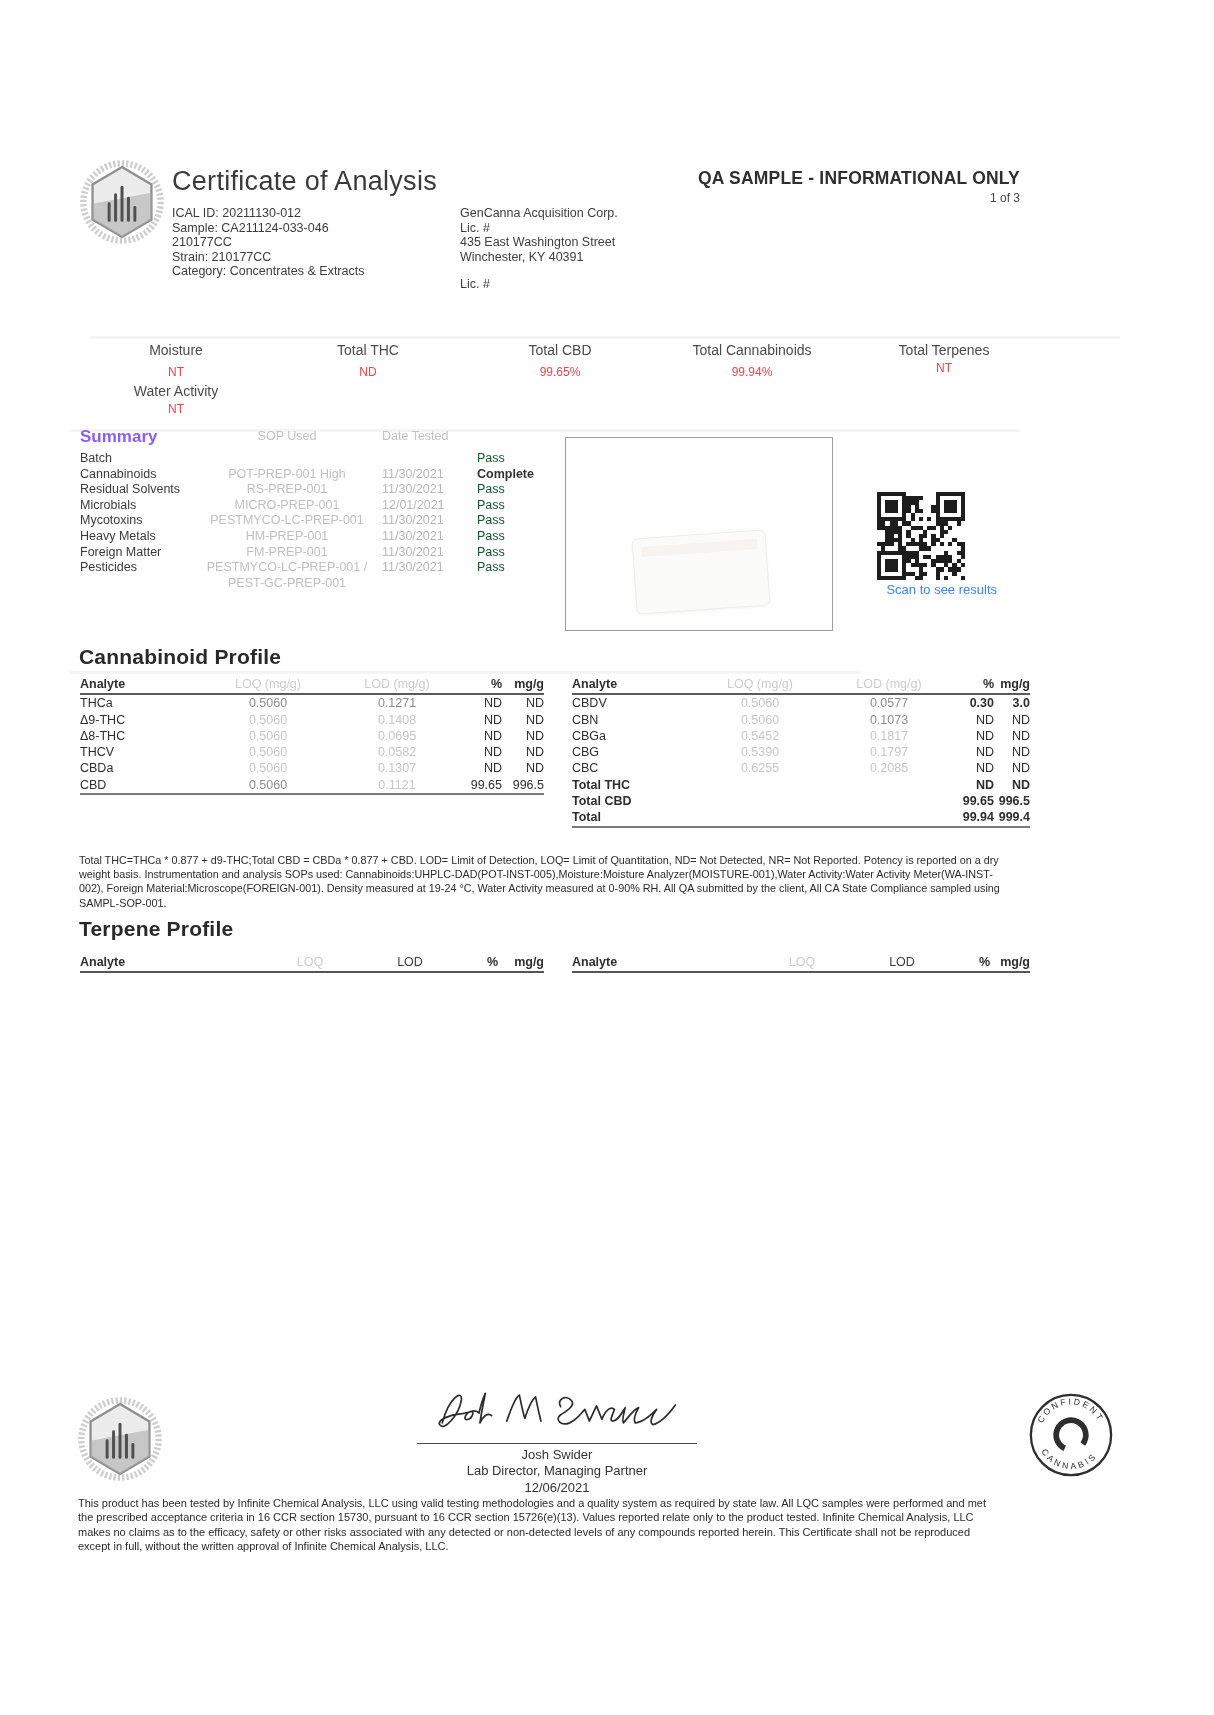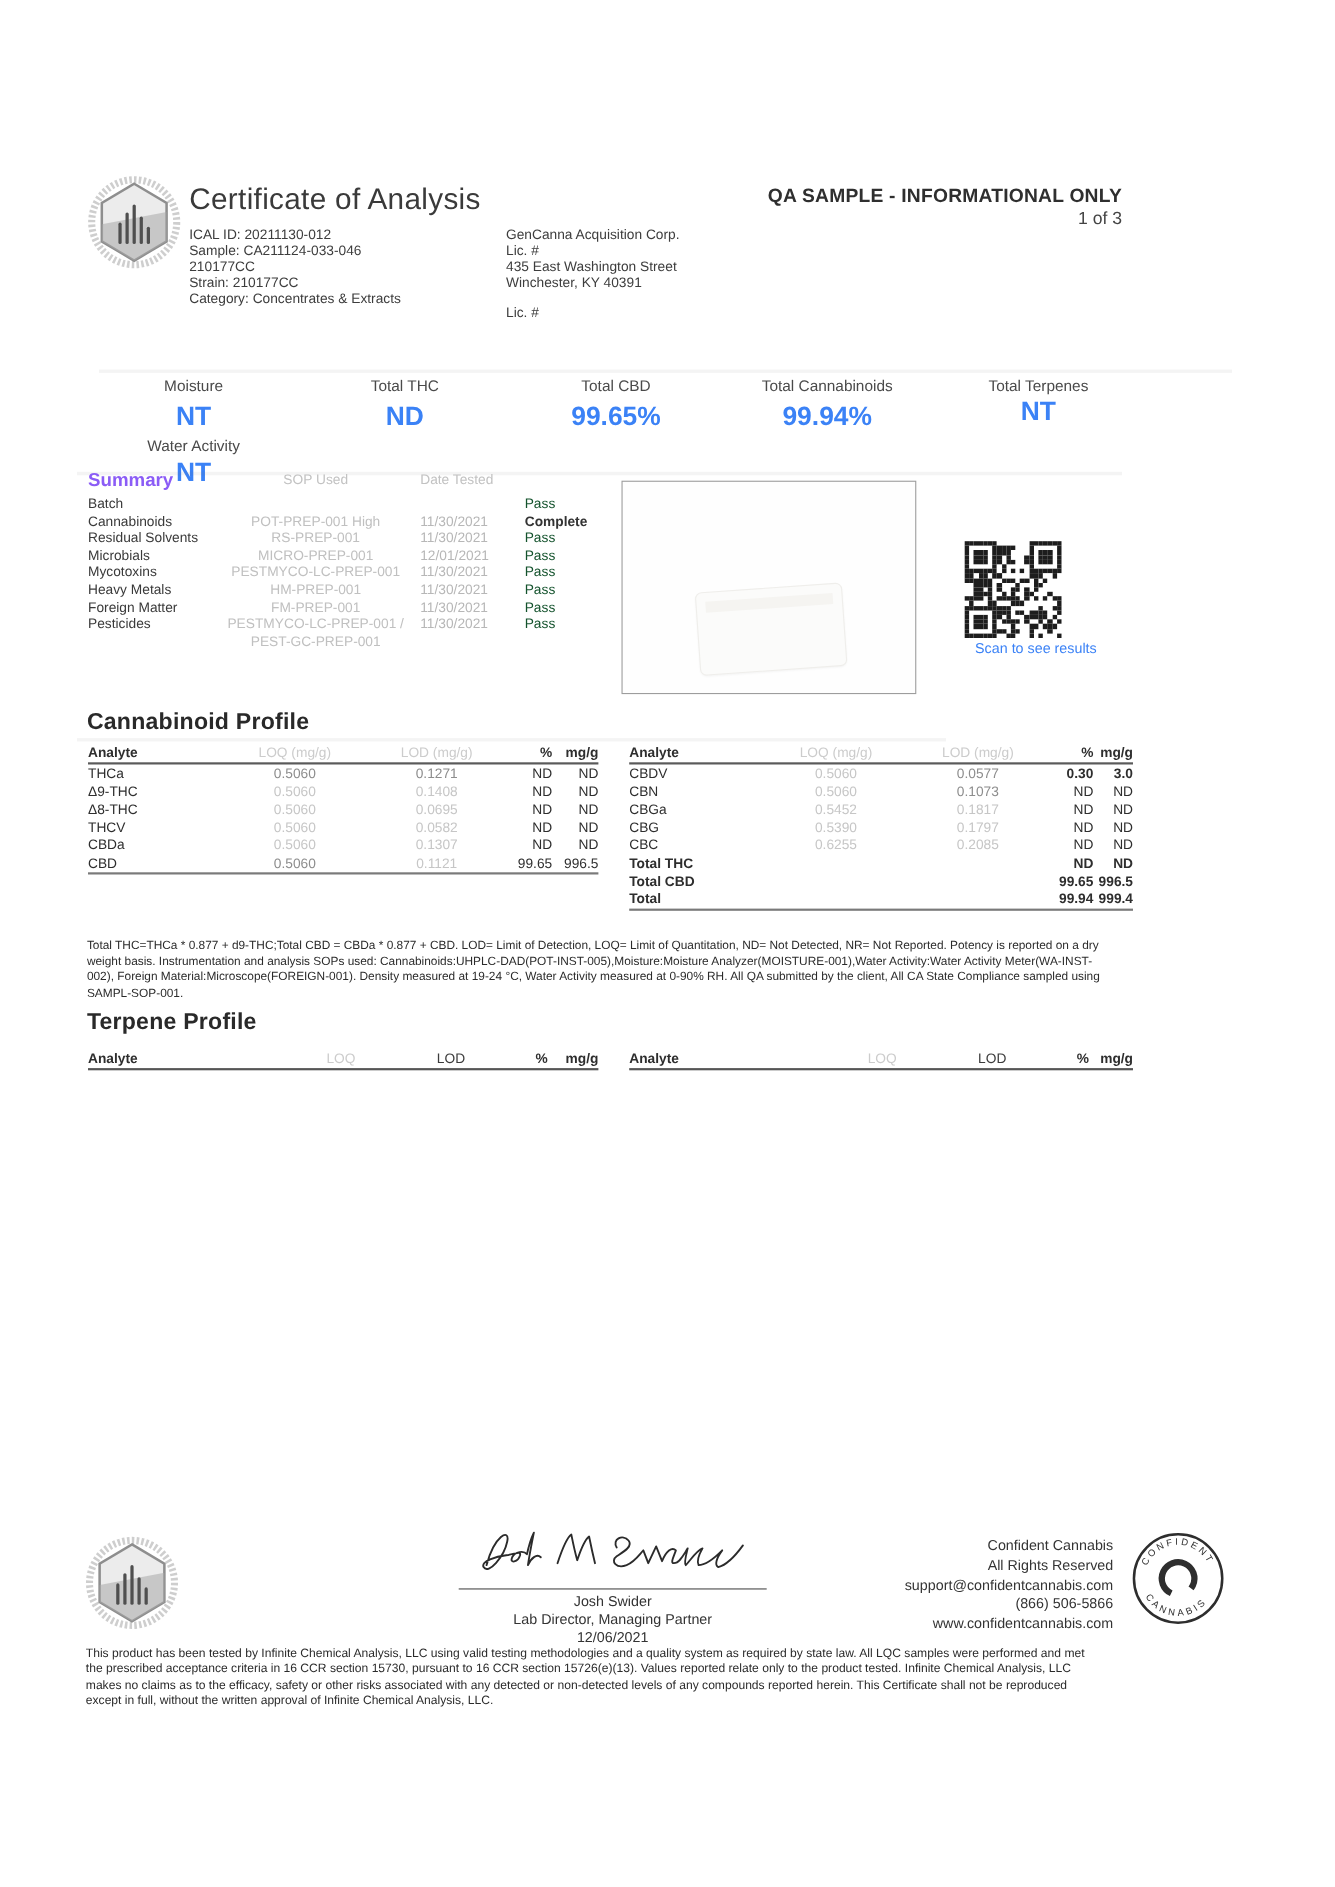--- a/index.html
+++ b/index.html
@@ -5,27 +5,27 @@
   html,body{margin:0;padding:0;background:#ffffff;}
   .page{position:relative;width:1214px;height:1715px;background:#fff;
         font-family:"Liberation Sans","DejaVu Sans",sans-serif;color:#333;overflow:hidden;}
   .abs{position:absolute;}
   .hairline{position:absolute;height:3px;background:rgba(120,120,120,0.08);}
 
   
   .coa-title{font-size:27px;color:#3a3a3a;letter-spacing:.3px;}
   .info{font-size:12.5px;line-height:14.6px;color:#3d3d3d;}
   .qa-banner{font-size:17.5px;font-weight:bold;color:#2f2f2f;letter-spacing:.2px;}
-  .page-ind{font-size:16px;color:#444;}
+  .page-ind{font-size:12px;color:#444;}
 
   
   .metrics{display:flex;}
   .metric{width:192px;text-align:center;}
   .metric .label{font-size:14px;color:#4a4a4a;}
-  .metric .value{font-size:24px;font-weight:bold;color:#3b82f6;margin-top:7px;}
+  .metric .value{font-size:12px;font-weight:normal;color:#ef4444;margin-top:7px;}
   .metric .label2{font-size:14px;color:#4a4a4a;margin-top:4px;}
 
   
   .srow,.sheader{display:grid;grid-template-columns:112px 190px 95px 80px;font-size:12.5px;line-height:15.6px;}
   .srow .name{color:#3a3a3a;}
   .srow .sop{text-align:center;color:#c0c0c0;}
   .srow .date{color:#b7b7b7;}
   .srow .status{color:#14532d;}
   .srow .status.dark{color:#333;font-weight:bold;}
   .sheader .name{font-size:17px;font-weight:bold;color:#8b5cf6;}
@@ -819,27 +819,20 @@
         <path d="M86 38 C92 20 97 11 100 9 C102 19 104 28 106 35 C110 23 114 14 118 11 C120 21 122 30 124 38"></path>
         <path d="M146 22 C141 14 152 8 158 15 C163 21 152 27 146 31 C139 36 146 44 156 40 C165 36 169 29 173 25 L178 38 L186 21 L192 36 C196 26 202 21 206 25 C204 31 200 38 204 38 C210 38 214 29 218 23 C216 31 214 38 216 40 C220 36 227 25 233 23 C229 30 227 36 229 40 C235 40 245 33 253 25 C247 33 245 40 249 42 C257 40 266 31 274 20"></path>
       </g>
     </svg>
     <div class="sig-line"></div>
     <div class="sig-text" style="margin-top:3px;">Josh Swider</div>
     <div class="sig-text">Lab Director, Managing Partner</div>
     <div class="sig-text">12/06/2021</div>
   </div>
 
-  <div class="abs f-right" style="left:720px;top:1396px;width:292px;">
-    <div>Confident Cannabis</div>
-    <div>All Rights Reserved</div>
-    <div>support@confidentcannabis.com</div>
-    <div>(866) 506-5866</div>
-    <div>www.confidentcannabis.com</div>
-  </div>
 
   <svg class="abs" style="left:1028px;top:1392px;" width="86" height="86" viewBox="0 0 90 90">
     <circle cx="45" cy="45" r="42" fill="none" stroke="#2e2e2e" stroke-width="2.4"></circle>
     <circle cx="45" cy="45" r="15.5" fill="none" stroke="#2e2e2e" stroke-width="6" stroke-dasharray="76 22" transform="rotate(115 45 45)"></circle>
     <defs>
       <path id="ccArcTop" d="M13 45 A32 32 0 1 1 77 45"></path>
       <path id="ccArcBot" d="M9.5 45 A35.5 35.5 0 0 0 80.5 45"></path>
     </defs>
     <text font-size="9" letter-spacing="2.5" fill="#2e2e2e">
       <textPath href="#ccArcTop" startOffset="12%">CONFIDENT</textPath>

